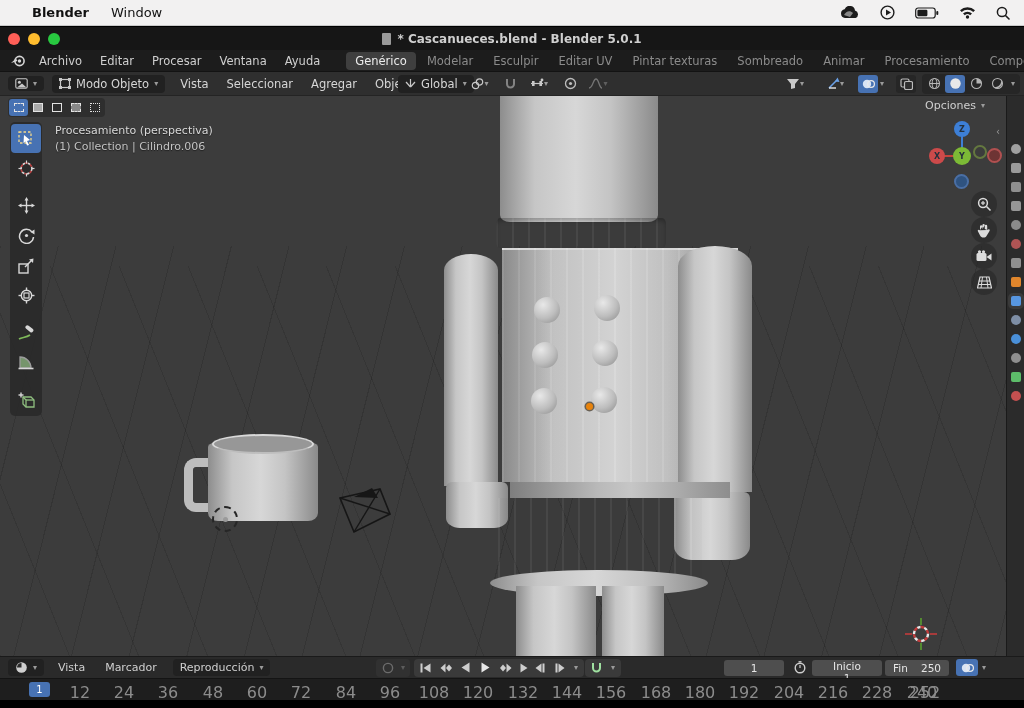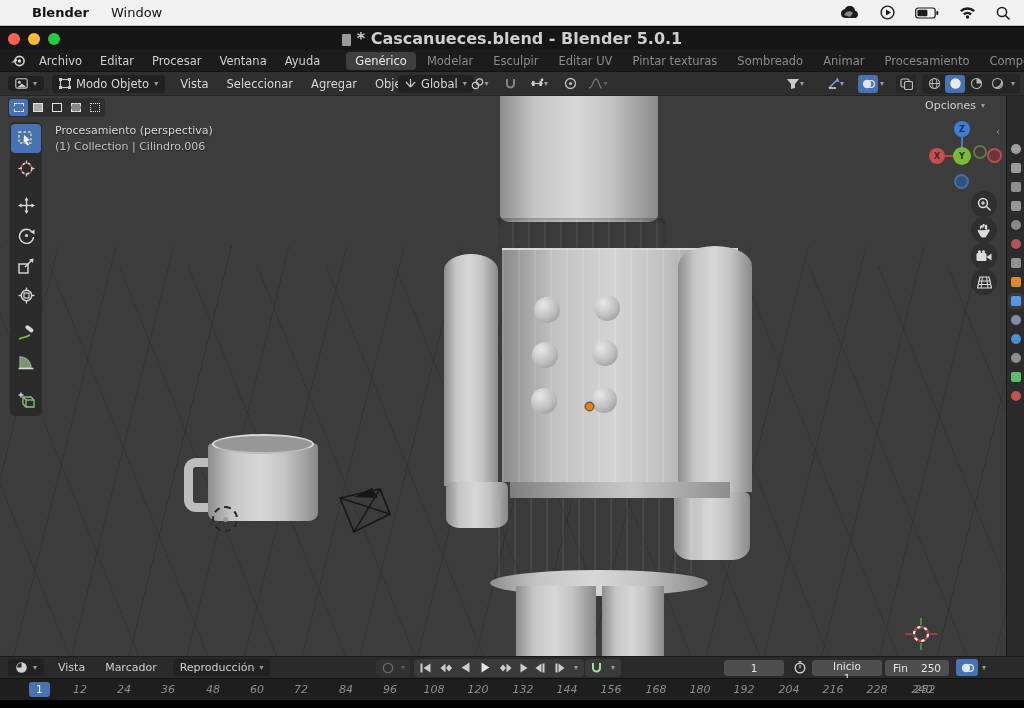--- a/index.html
+++ b/index.html
@@ -15,21 +15,21 @@
   
   #macbar{left:0;top:0;width:1024px;height:26px;background:#f2f1f1;color:#111;
           display:flex;align-items:center;padding:0 14px;font-size:13px;border-bottom:1px solid #c9c9c9;}
   #macbar .appname{font-weight:bold;margin-left:18px;}
   #macbar .menu{margin-left:22px;}
   #macbar .right{margin-left:auto;display:flex;align-items:center;gap:20px;}
 
   
   #titlebar{left:0;top:27px;width:1024px;height:23px;background:#161616;display:flex;align-items:center;}
   .tl{width:12px;height:12px;border-radius:50%;margin-left:8px;}
-  #titletext{position:absolute;left:0;right:0;text-align:center;color:#cfcfcf;font-size:16px;font-weight:bold;}
+  #titletext{position:absolute;left:0;right:0;text-align:center;color:#cfcfcf;font-size:12px;font-weight:bold;}
 
   
   #topbar{left:0;top:50px;width:1024px;height:22px;background:#1c1c1c;display:flex;align-items:center;
           color:#cfcfcf;font-size:11.5px;border-bottom:1px solid #131313;}
   #topbar .m{padding:0 9px;cursor:default;}
   .wstab{padding:2px 9px;border-radius:4px;color:#8b8b8b;margin:0 1px;white-space:nowrap;}
   .wstab.active{background:#3f3f3f;color:#ececec;}
 
   
   #vphdr{left:0;top:72px;width:1024px;height:24px;background:var(--hdr);display:flex;align-items:center;
@@ -75,21 +75,21 @@
 
   
   #tlhdr{left:0;top:656px;width:1024px;height:22px;background:#2a2a2a;display:flex;align-items:center;
          color:#cfcfcf;font-size:11px;border-top:1px solid #1a1a1a;}
   .tbtn{height:17px;display:flex;align-items:center;justify-content:center;border-radius:3px;}
   .pgroup{background:#3a3a3a;border-radius:4px;display:flex;align-items:center;height:18px;padding:0 2px;gap:1px;}
   .pbtn{width:19px;height:16px;display:flex;align-items:center;justify-content:center;border-radius:3px;}
   .field{background:#4e4e4e;border-radius:3px;height:16px;display:flex;align-items:center;
          color:#e6e6e6;font-size:10.5px;padding:0 8px;}
   #ruler{left:0;top:678px;width:1024px;height:22px;background:#1e1e1e;border-top:1px solid #141414;}
-  .tick{position:absolute;top:4px;transform:translateX(-50%);color:#8c8c8c;font-size:11px;font-style:italic;}
+  .tick{position:absolute;top:4px;transform:translateX(-50%);color:#8c8c8c;font-size:16px;}
   #curframe{position:absolute;left:29px;top:3px;width:21px;height:15px;background:var(--accent);
             border-radius:3px;color:#fff;font-size:10px;display:flex;align-items:center;justify-content:center;}
   svg{display:block;}
 </style>
 </head>
 <body>
 
 <div id="screen">
 
   <div id="macbar" class="abs">

